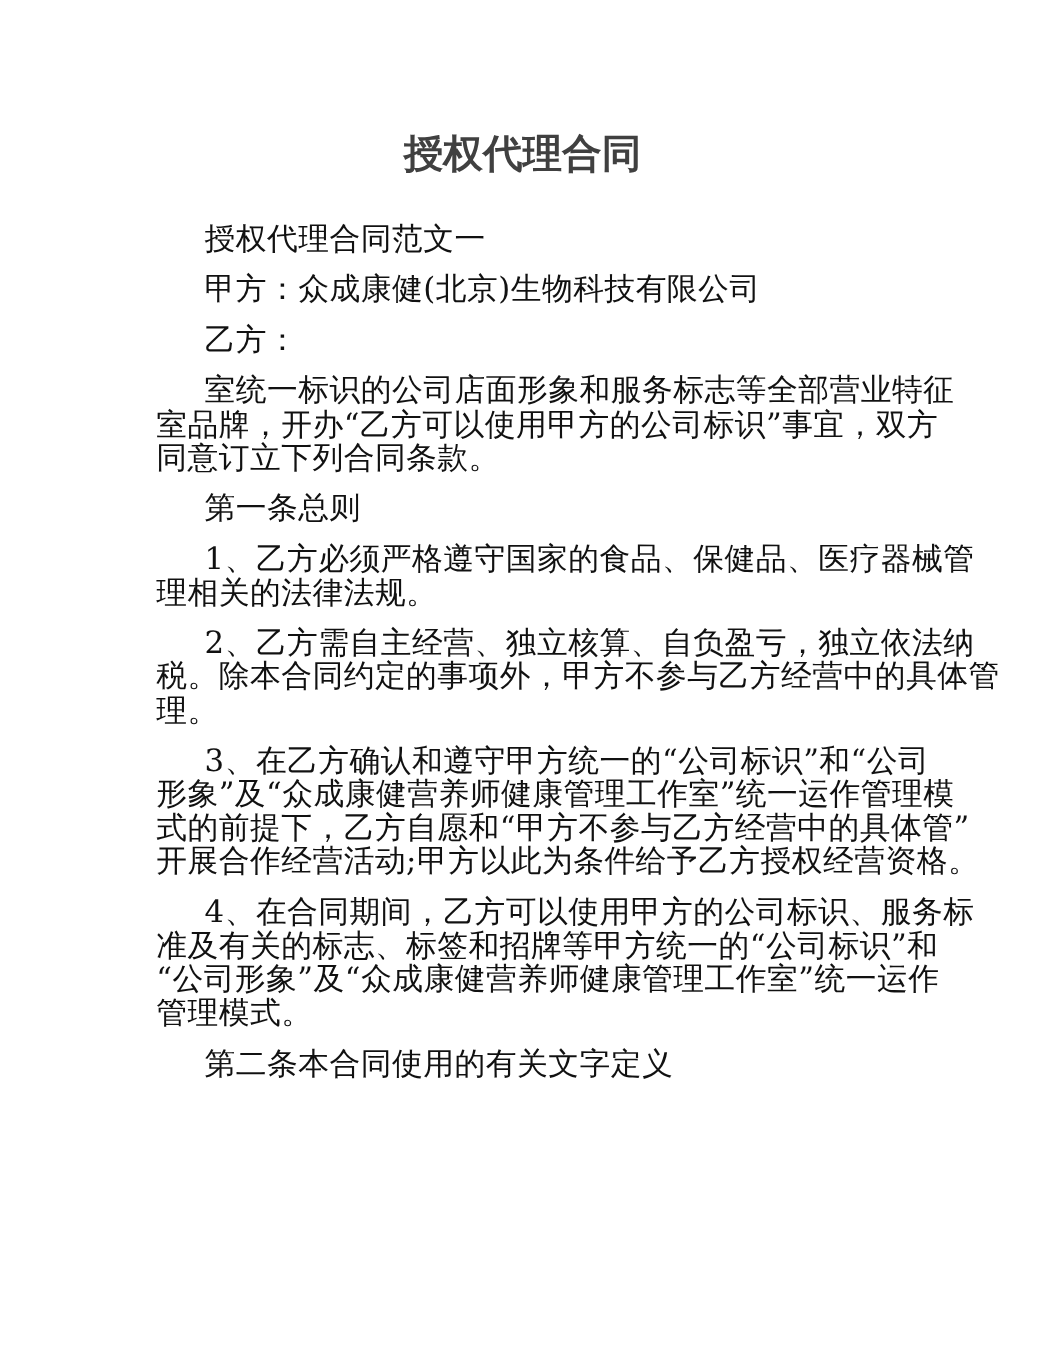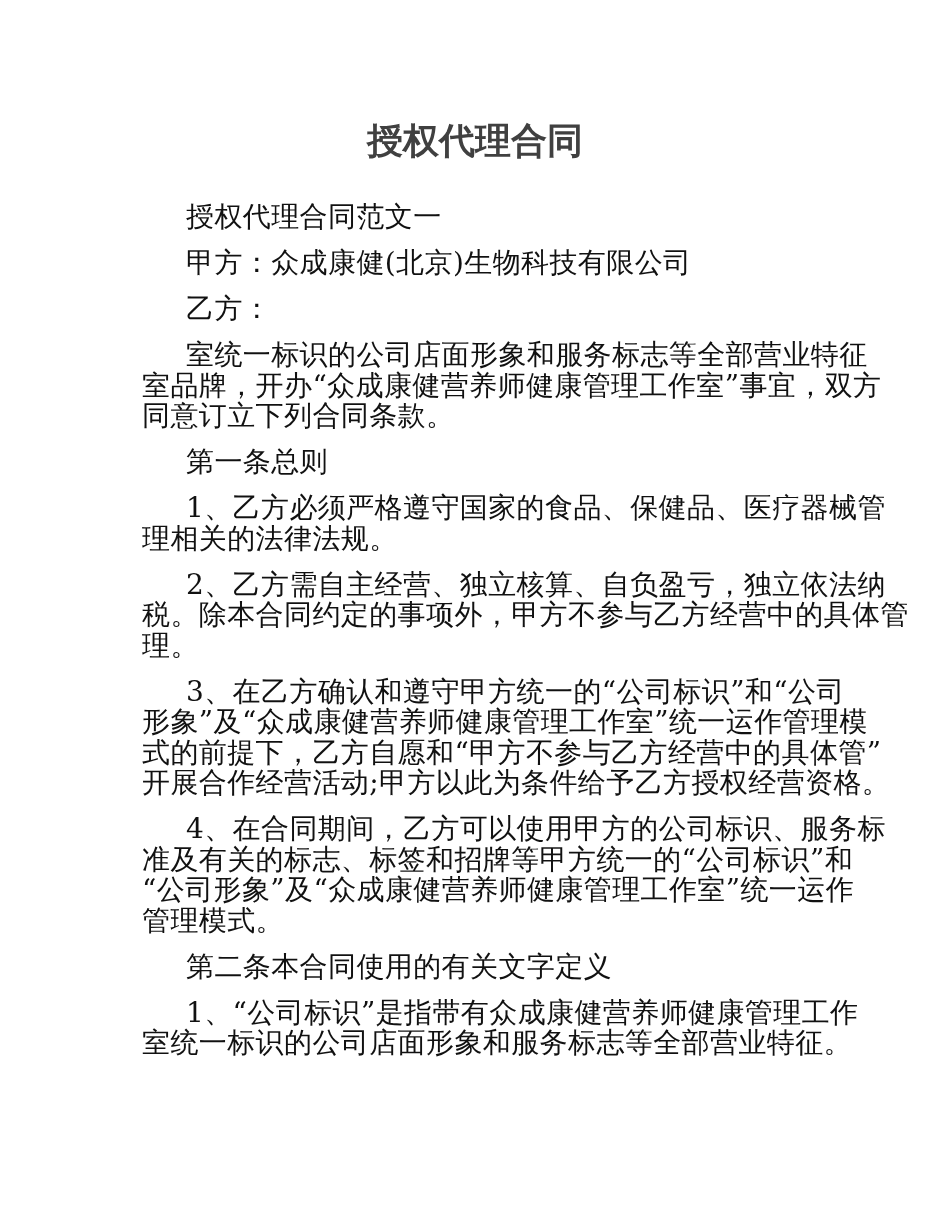--- a/index.html
+++ b/index.html
@@ -68,21 +68,21 @@
       <span class="line">授权代理合同范文一</span>
     </p>
     <p class="para">
       <span class="line">甲方：众成康健(北京)生物科技有限公司</span>
     </p>
     <p class="para">
       <span class="line">乙方：</span>
     </p>
     <p class="para">
       <span class="line">室统一标识的公司店面形象和服务标志等全部营业特征</span>
-      <span class="line" style="text-indent:0">室品牌，开办“众成康健营养师健康管理工作室”事宜，双方</span>
+      <span class="line" style="text-indent:0">室品牌，开办“乙方可以使用甲方的公司标识”事宜，双方</span>
       <span class="line" style="text-indent:0">同意订立下列合同条款。</span>
     </p>
     <p class="para">
       <span class="line">第一条总则</span>
     </p>
     <p class="para">
       <span class="line">1、乙方必须严格遵守国家的食品、保健品、医疗器械管</span>
       <span class="line" style="text-indent:0">理相关的法律法规。</span>
     </p>
     <p class="para">
@@ -98,18 +98,14 @@
     </p>
     <p class="para">
       <span class="line">4、在合同期间，乙方可以使用甲方的公司标识、服务标</span>
       <span class="line" style="text-indent:0">准及有关的标志、标签和招牌等甲方统一的“公司标识”和</span>
       <span class="line" style="text-indent:0">“公司形象”及“众成康健营养师健康管理工作室”统一运作</span>
       <span class="line" style="text-indent:0">管理模式。</span>
     </p>
     <p class="para">
       <span class="line">第二条本合同使用的有关文字定义</span>
     </p>
-    <p class="para">
-      <span class="line">1、“公司标识”是指带有众成康健营养师健康管理工作</span>
-      <span class="line" style="text-indent:0">室统一标识的公司店面形象和服务标志等全部营业特征。</span>
-    </p>
   </div>
 </div>
 
 </body></html>

